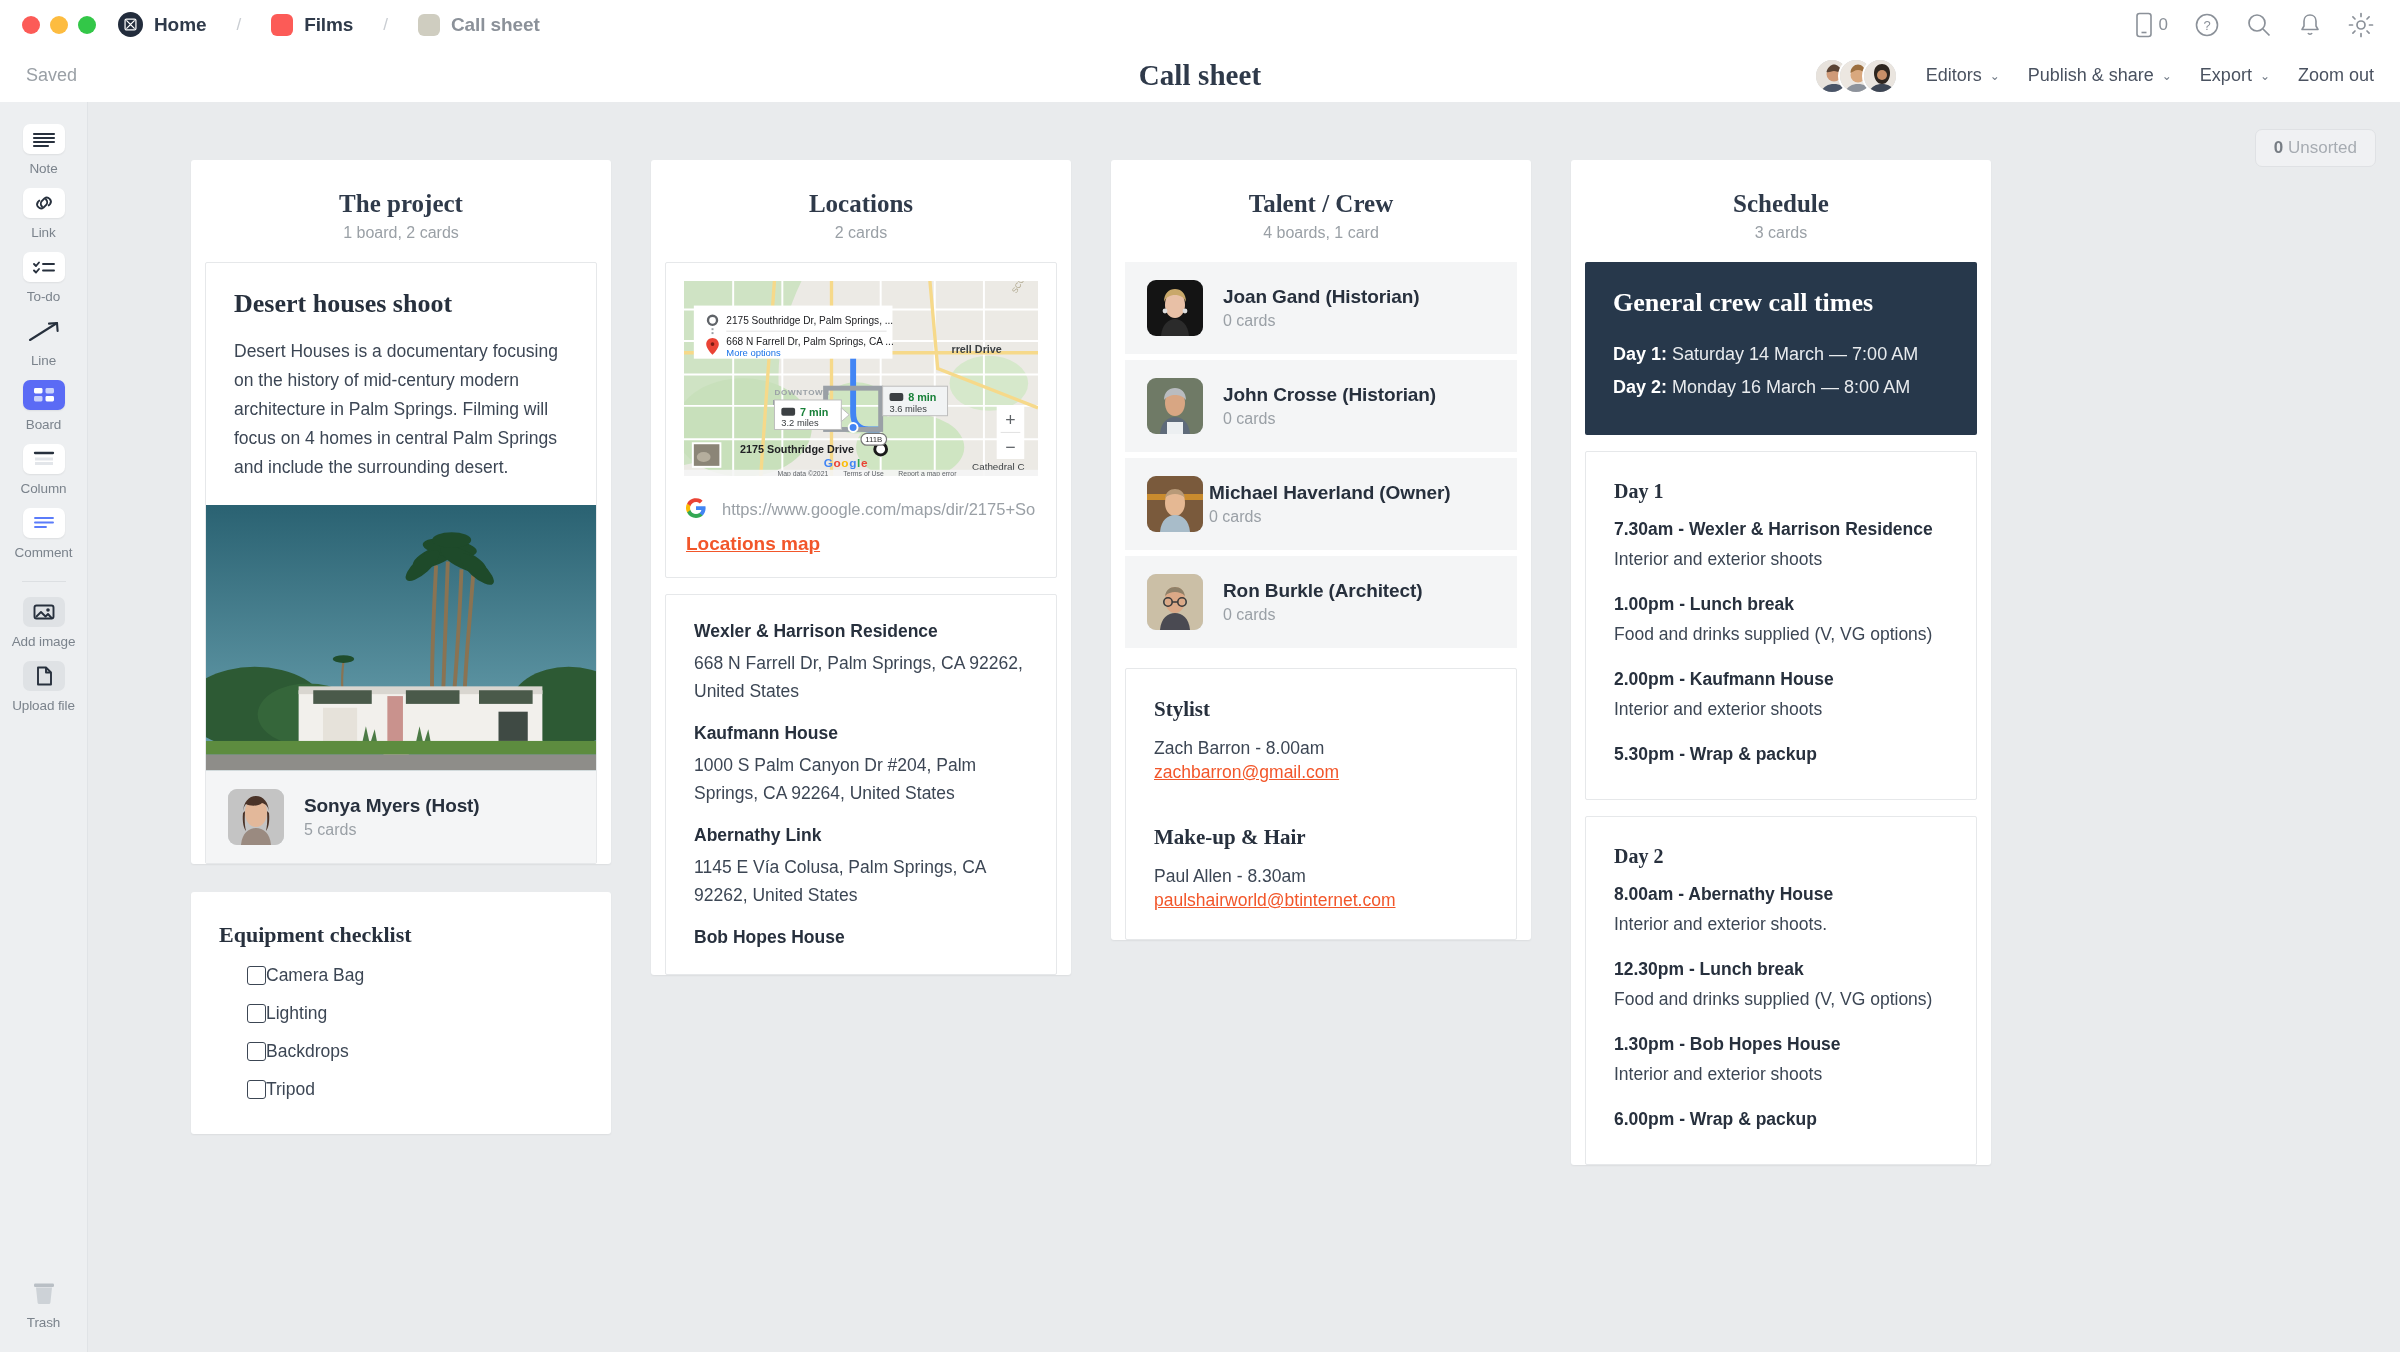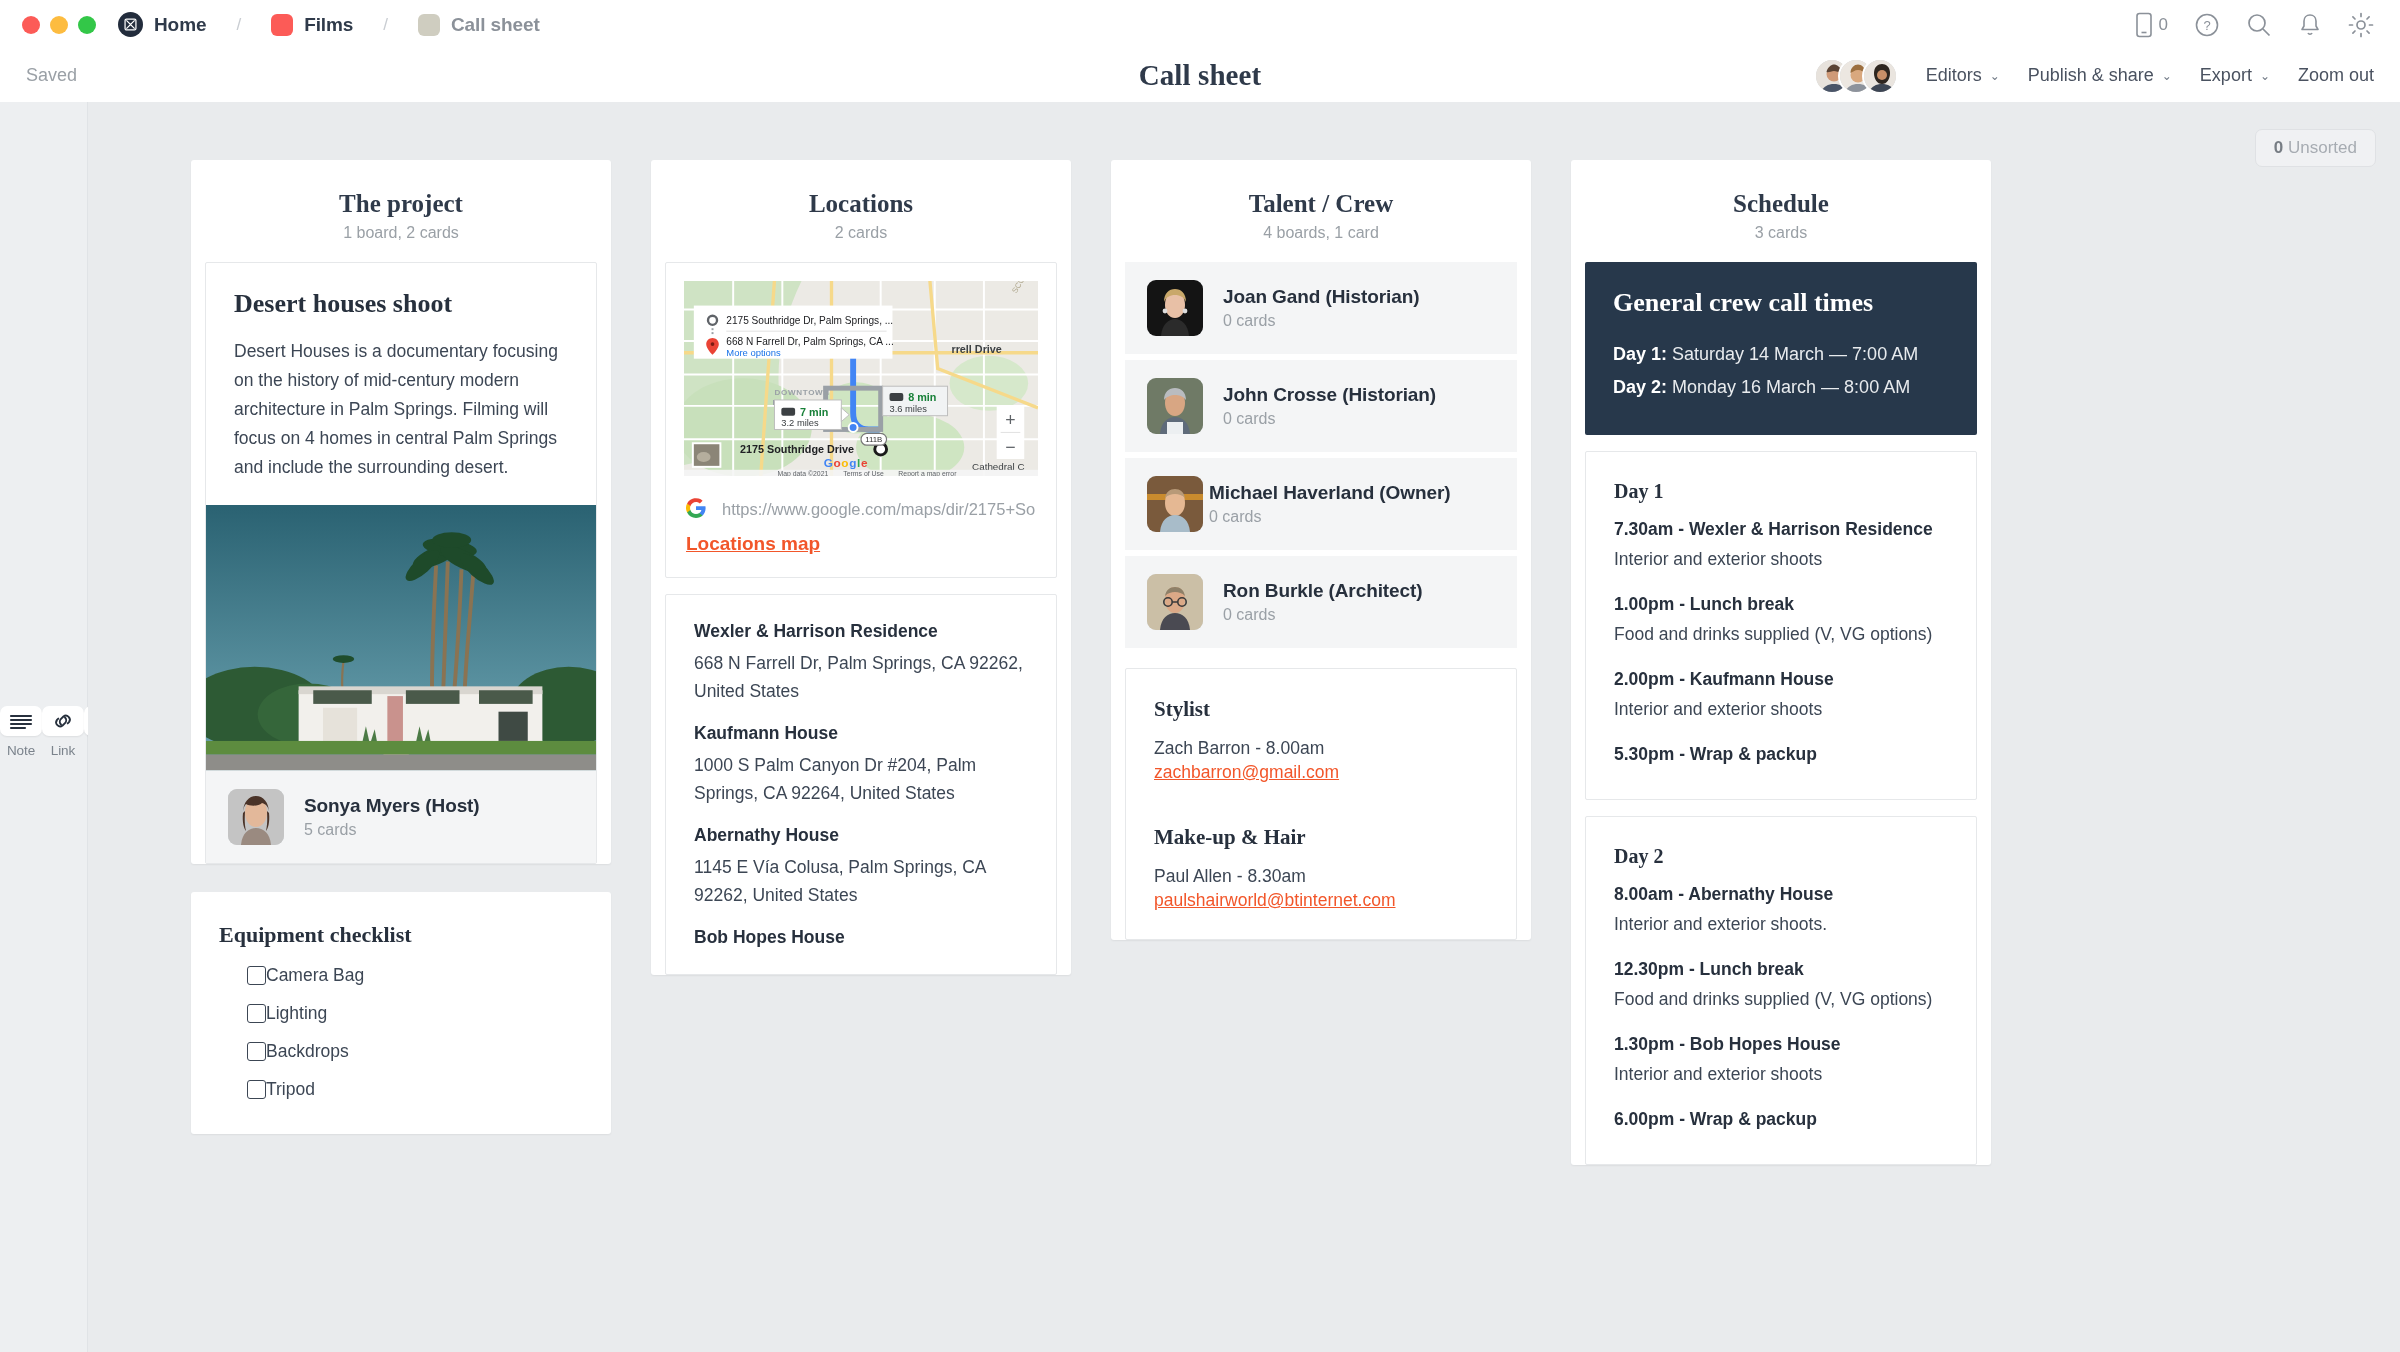--- a/index.html
+++ b/index.html
@@ -65,21 +65,21 @@
   .menu-btn {
     font-size: 18px; color: #4a5260; display: flex; align-items: center; gap: 8px;
     cursor: pointer; white-space: nowrap;
   }
   .caret { font-size: 12px; color: #717a86; }
 
   
   .rail {
     position: absolute; top: 102px; left: 0; width: 88px; height: 1250px;
     background: #edeff1; border-right: 1px solid #e0e3e6;
-    display: flex; flex-direction: row; align-items: center;
+    display: flex; flex-direction: column; align-items: center;
     padding-top: 22px;
   }
   .tool { display: flex; flex-direction: column; align-items: center; width: 88px; margin-bottom: 12px; cursor: pointer; }
   .tool-box {
     width: 42px; height: 30px; border-radius: 7px; background: #ffffff;
     display: flex; align-items: center; justify-content: center;
     box-shadow: 0 1px 2px rgba(0,0,0,.07);
   }
   .tool-box.plain { background: transparent; box-shadow: none; }
   .tool-box.active { background: #5b6bf5; }
@@ -659,21 +659,21 @@
               <span class="glink">https://www.google.com/maps/dir/2175+So</span>
             </div>
             <a class="locmap-link">Locations map</a>
           </div>
 
           <div class="card" style="margin-top:16px;margin-bottom:22px;">
             <div class="loc-name">Wexler &amp; Harrison Residence</div>
             <div class="loc-addr">668 N Farrell Dr, Palm Springs, CA 92262, United States</div>
             <div class="loc-name">Kaufmann House</div>
             <div class="loc-addr">1000 S Palm Canyon Dr #204, Palm Springs, CA 92264, United States</div>
-            <div class="loc-name">Abernathy House</div>
+            <div class="loc-name">Abernathy Link</div>
             <div class="loc-addr">1145 E Vía Colusa, Palm Springs, CA 92262, United States</div>
             <div class="loc-name">Bob Hopes House</div>
           </div>
         </div>
       </div>
 
       <div class="col">
         <div class="board">
           <div class="board-head">
             <div class="board-title">Talent / Crew</div>

